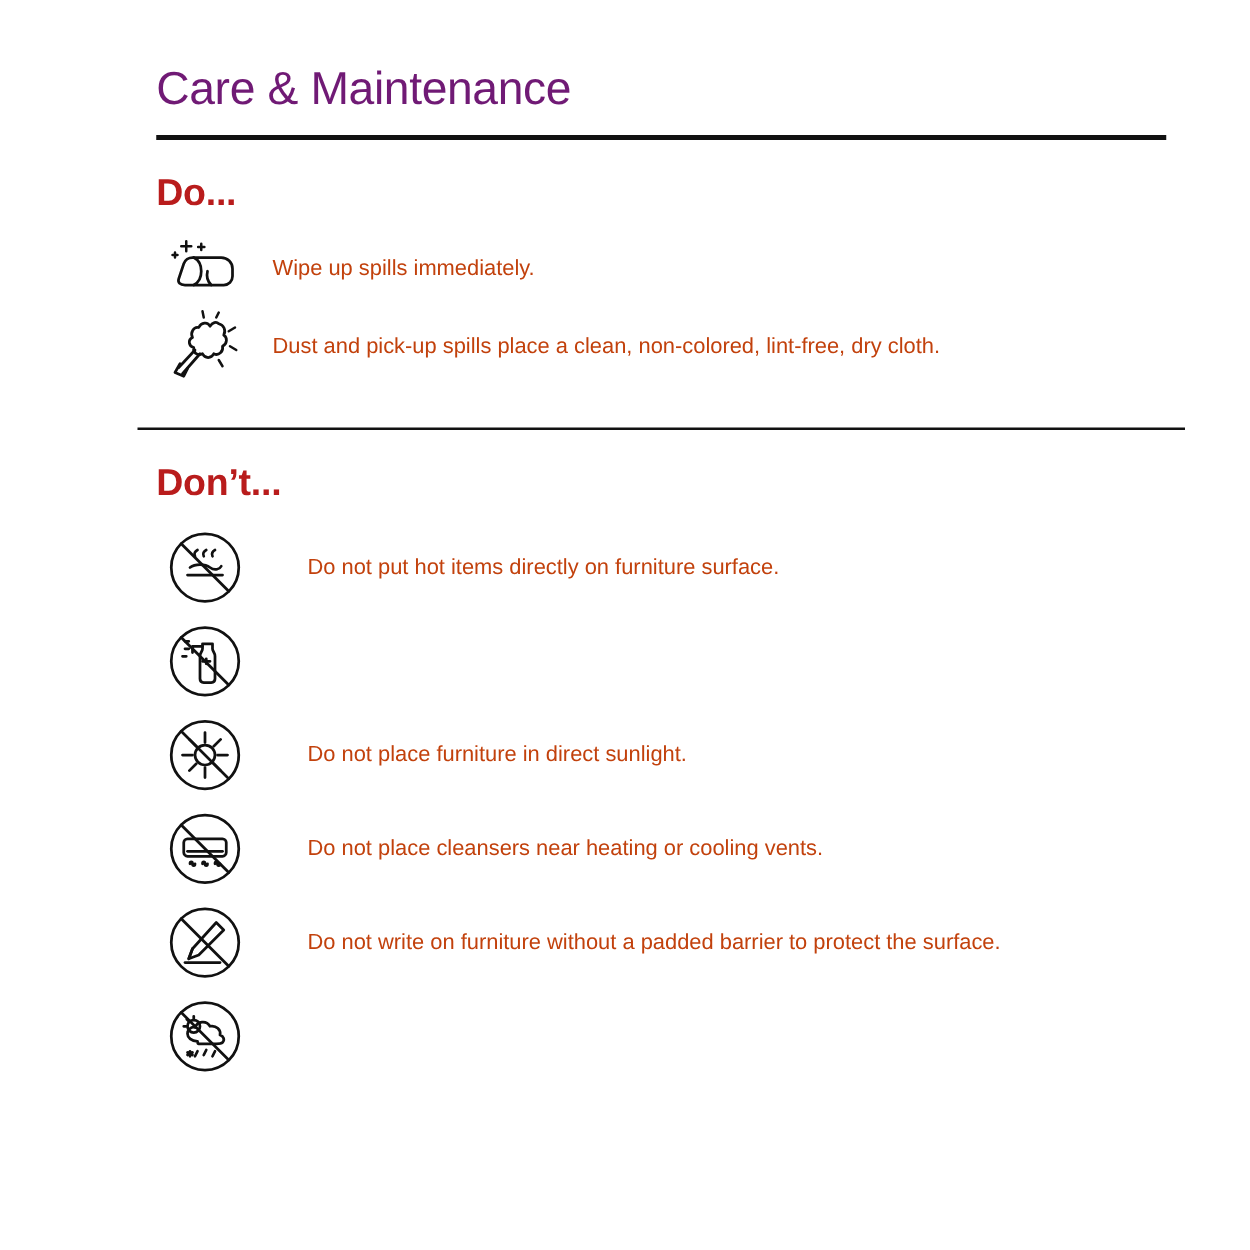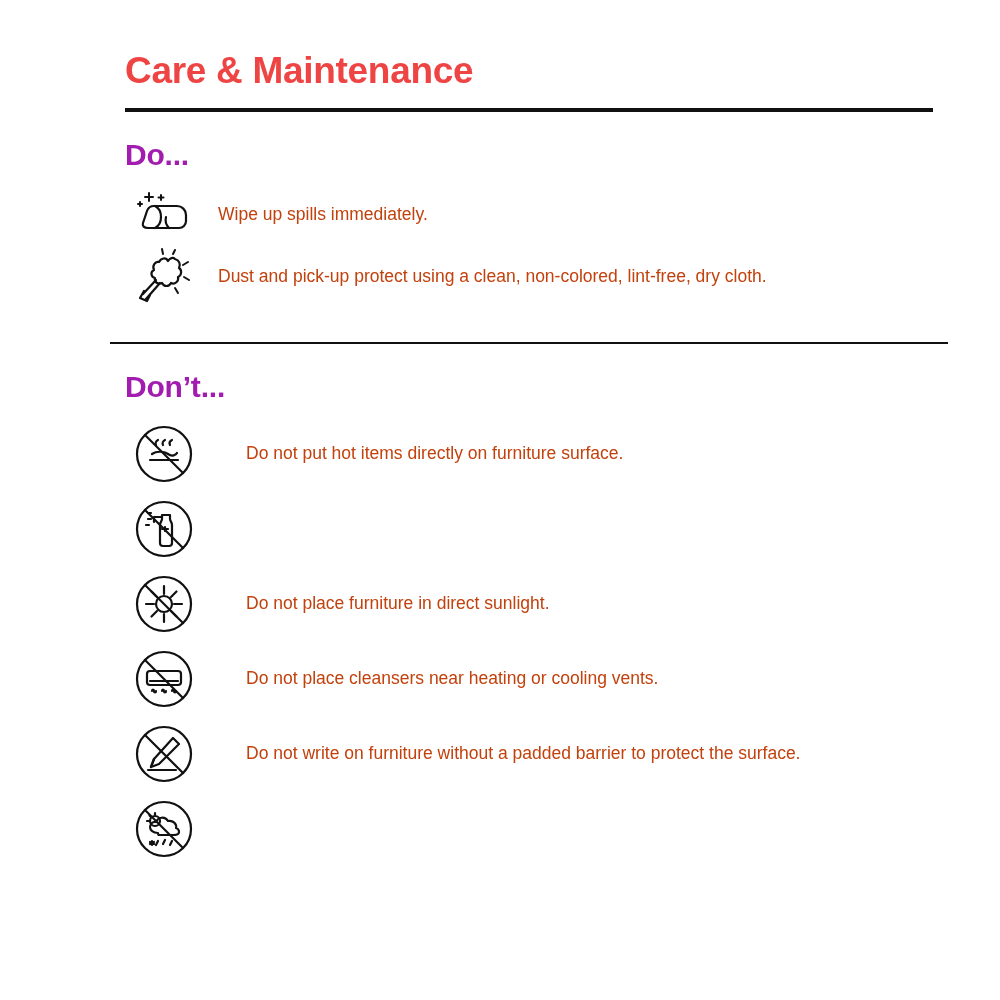--- a/index.html
+++ b/index.html
@@ -16,44 +16,44 @@
   }
   .page {
     position: relative;
     width: 1000px;
     height: 1000px;
     box-sizing: border-box;
     padding: 40px 60px 0 60px;
   }
   .doc-title {
     font-size: 37px;
-    font-weight: bold;
+    font-weight: normal;
     letter-spacing: -0.3px;
-    color: #ef4444;
+    color: #701a75;
     margin: 10px 0 0 65px;
   }
   .rule-thick {
     margin: 16px 0 0 65px;
     width: 808px;
     height: 4px;
     background: #111111;
   }
   .rule-thin {
     margin: 0 0 0 50px;
     width: 838px;
     height: 2px;
     background: #111111;
   }
   .section {
     margin-top: 26px;
   }
   .section-title {
     font-size: 30px;
     font-weight: bold;
-    color: #a21caf;
+    color: #b91c1c;
     margin: 0 0 12px 65px;
     letter-spacing: -0.2px;
   }
   .item {
     display: flex;
     align-items: center;
     margin-left: 62px;
     min-height: 62px;
   }
   .item.dont {
@@ -124,21 +124,21 @@
           </g>
           <g fill="none" stroke="#111" stroke-width="2" stroke-linecap="round">
             <path d="M30 7 L29 2"></path>
             <path d="M40 7 L42 3"></path>
             <path d="M50 18 L55 15"></path>
             <path d="M51 30 L56 33"></path>
             <path d="M42 41 L45 46"></path>
           </g>
         </svg>
       </div>
-      <div class="item-text">Dust and pick-up protect using a clean, non-colored, lint-free, dry cloth.</div>
+      <div class="item-text">Dust and pick-up spills place a clean, non-colored, lint-free, dry cloth.</div>
     </div>
 
   </div>
 
   <div class="spacer-do"></div>
   <div class="rule-thin"></div>
 
   <div class="section">
     <div class="section-title">Don’t...</div>
 

